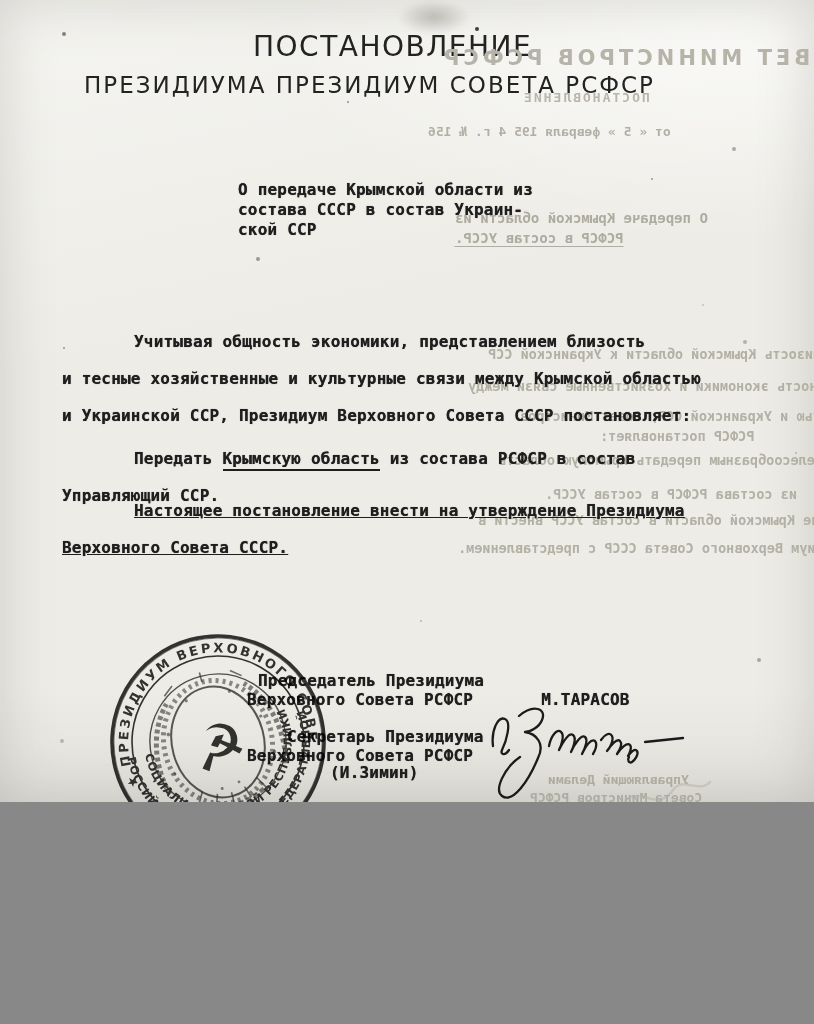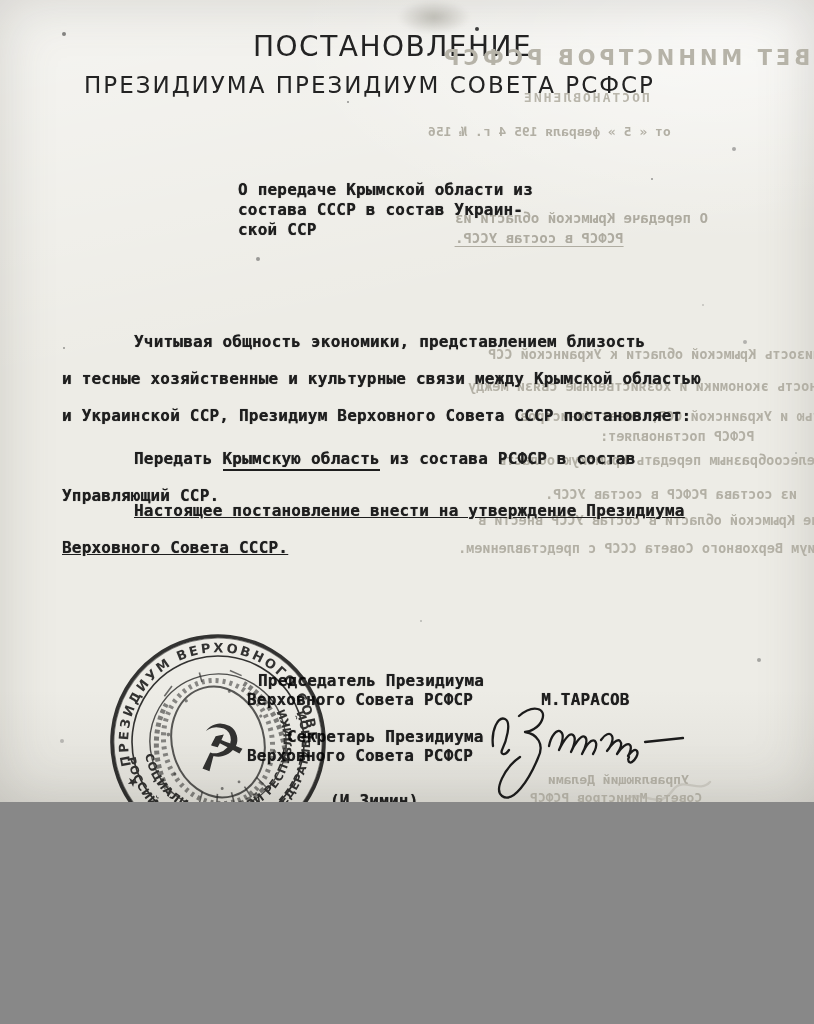--- a/index.html
+++ b/index.html
@@ -21,21 +21,21 @@
   .tw{position:absolute;color:#1e1e1e;font-weight:bold;font-size:16px;letter-spacing:.2px;
       white-space:nowrap;text-shadow:0 0 .7px rgba(25,25,25,.85);}
   .subject{left:238px;top:180px;line-height:20px;}
   .subject div{white-space:nowrap;}
   .para{left:62px;line-height:37px;}
   .p1{top:323px;} .p2{top:440px;} .p3{top:492px;text-decoration:underline;}
   .ind{padding-left:72px;}
   .u{border-bottom:2.5px solid #1e1e1e;padding-bottom:1px;}
   .sig-l1{left:258px;top:671px;} .sig-l2{left:247px;top:690px;}
   .sig-l3{left:287px;top:727px;text-align:center;} .sig-l4{left:247px;top:746px;}
-  .sig-l5{left:330px;top:763px;margin-top:28px;}
+  .sig-l5{left:330px;top:763px;}
   .sig-name{display:inline-block;margin-left:68px;}
   .dateline{left:95px;top:874px;}
   
   .ghost{position:absolute;color:#aeaba0;font-weight:bold;white-space:nowrap;
          transform:scaleX(-1);filter:blur(.6px);font-family:"DejaVu Sans Mono",monospace;}
   .gh-letterhead1{left:440px;top:46px;font-family:"DejaVu Sans",sans-serif;font-size:21px;letter-spacing:4px;color:#b6b3a8;}
   .gh-letterhead2{left:522px;top:90px;font-size:13px;letter-spacing:2px;color:#b9b6ab;}
   .gh-daterow{left:428px;top:124px;font-size:13px;color:#b2afa4;}
   .gh-subj1{left:455px;top:210px;font-size:14px;}
   .gh-subj2{left:455px;top:230px;font-size:14px;}

